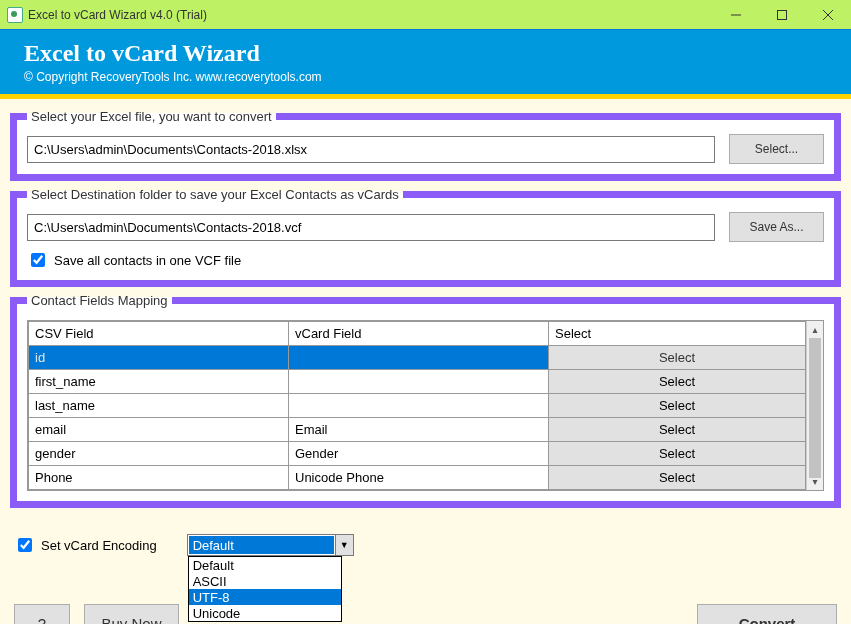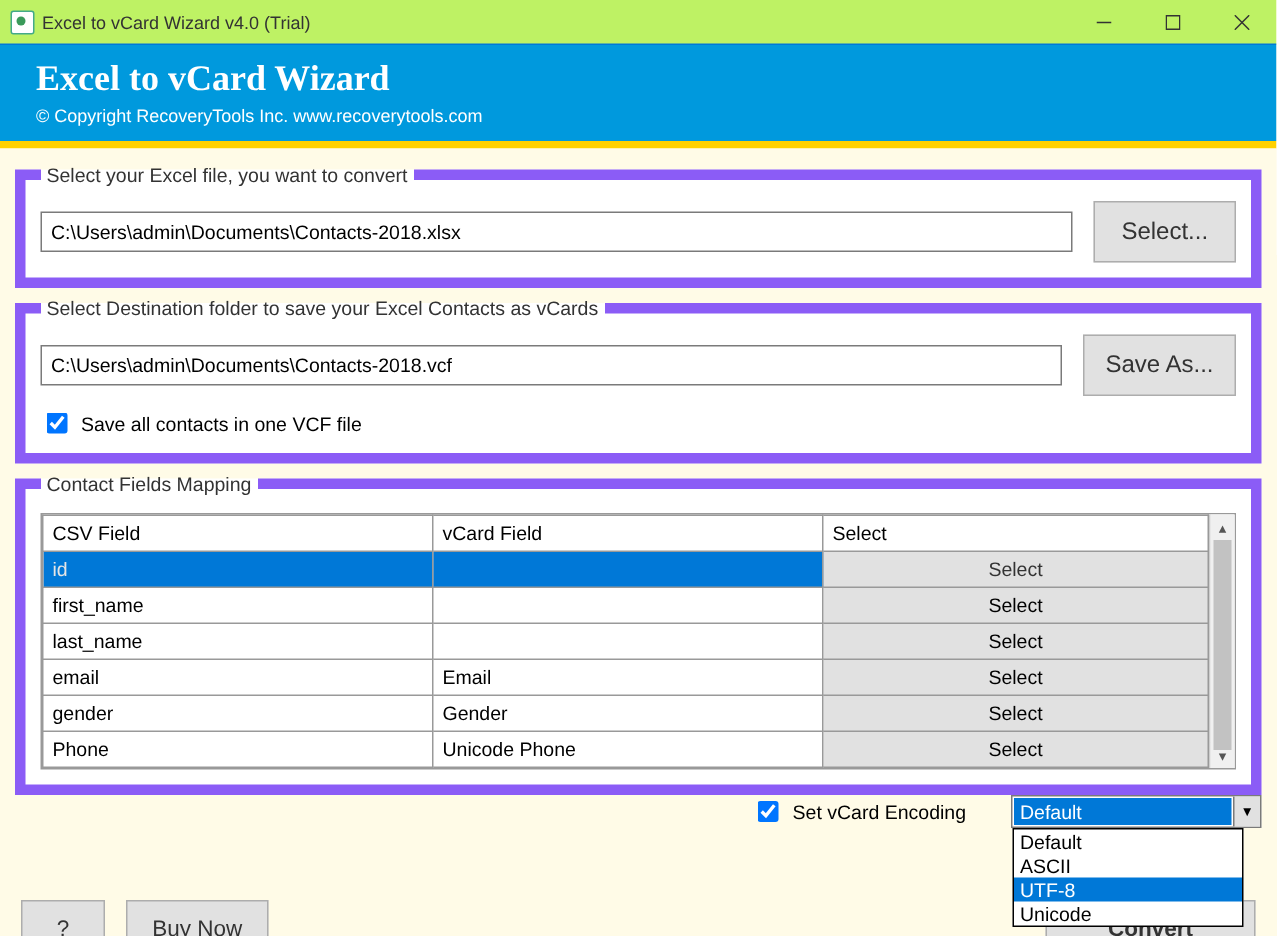--- a/index.html
+++ b/index.html
@@ -59,23 +59,23 @@
   margin: 6px 0 0 0;
   padding: 10px 10px 10px 10px;
 }
 fieldset.group > legend { font-size: 13px; color: #333; padding: 0 4px; }
 .pathrow { display: flex; gap: 14px; align-items: center; }
 .pathrow input[type=text] {
   flex: 1; height: 27px; border: 1px solid #7a7a7a;
   padding: 0 6px; font-size: 13px; background:#fff;
 }
 .btn {
-  height: 41px; min-width: 95px;
+  height: 30px; min-width: 95px;
   background: #e1e1e1; border: 1px solid #adadad;
-  font-size: 16px; color: #333; padding: 0 14px;
+  font-size: 12px; color: #333; padding: 0 14px;
   display: inline-flex; align-items:center; justify-content:center;
   cursor:default;
 }
 .check-row { margin-top: 8px; display:flex; align-items:center; gap:6px; }
 .table-wrap { border:1px solid #999; margin-top:2px; position:relative; display:flex;justify-content:space-between; }
 .tbl { flex:1; border-collapse: collapse; width:100%; table-layout:fixed; }
 .tbl th {
   background:#fff; border:1px solid #999; text-align:left;
   font-weight:normal; font-size:13px; padding:4px 6px; height:24px;
 }
@@ -95,22 +95,22 @@
   width:17px; background:#f0f0f0; border-left:1px solid #ccc;
   display:flex; flex-direction:column;
 }
 .scrollbar .arrow {
   height:17px; background:#f0f0f0; display:flex; align-items:center; justify-content:center;
   font-size:10px; color:#555;
 }
 .scrollbar .track { flex:1; background:#f0f0f0; position:relative; }
 .scrollbar .thumb { position:absolute; top:0; left:2px; right:2px; height:140px; background:#c2c2c2; }
 .encoding-row {
-  display:flex; align-items:flex-start; gap:30px;
-  position:relative; padding-left:4px;justify-content:flex-end;
+  margin-top: 26px; display:flex; align-items:flex-start; gap:30px;
+  position:relative; padding-left:4px;
 }
 .encoding-row .lbl { display:flex; align-items:center; gap:6px; height:22px; }
 .combo {
   border:1px solid #7a7a7a; width:167px; height:22px; position:relative;
   display:flex; align-items:center; background:#fff;
 }
 .combo .sel {
   flex:1; background:#0078d7; color:#fff; height:18px; margin:1px; padding:0 4px;
   display:flex; align-items:center; font-size:13px;
 }

